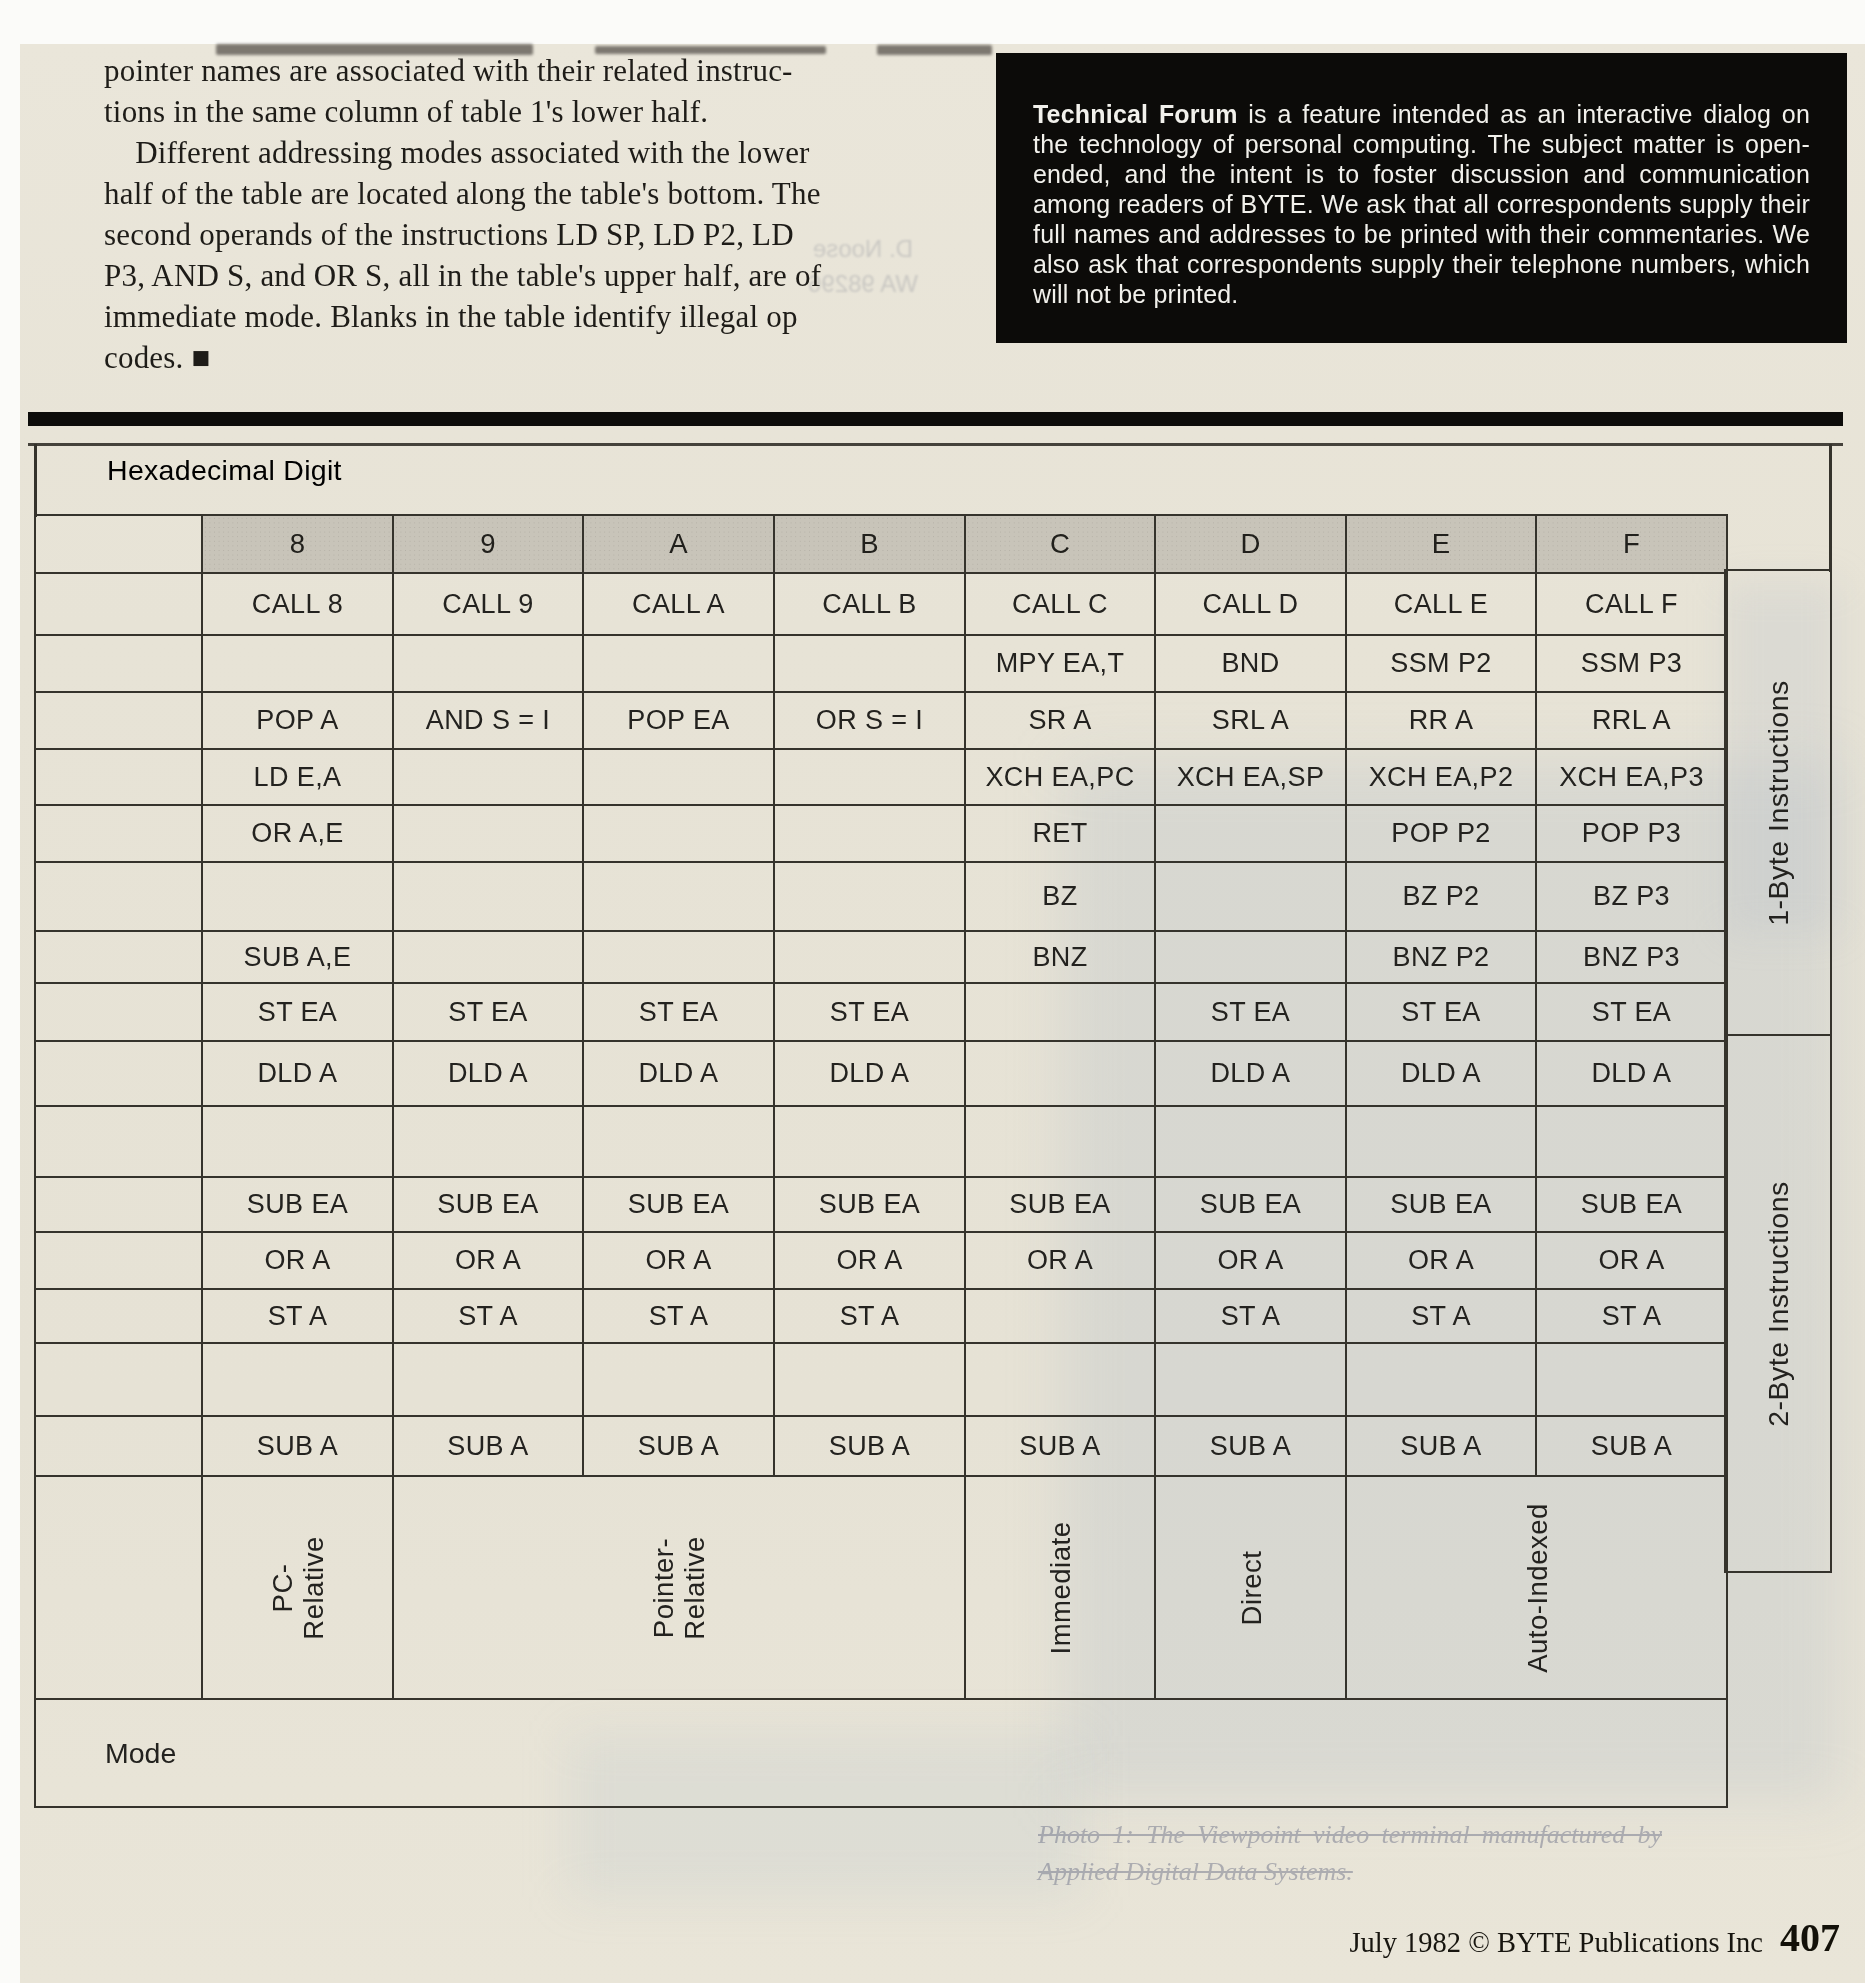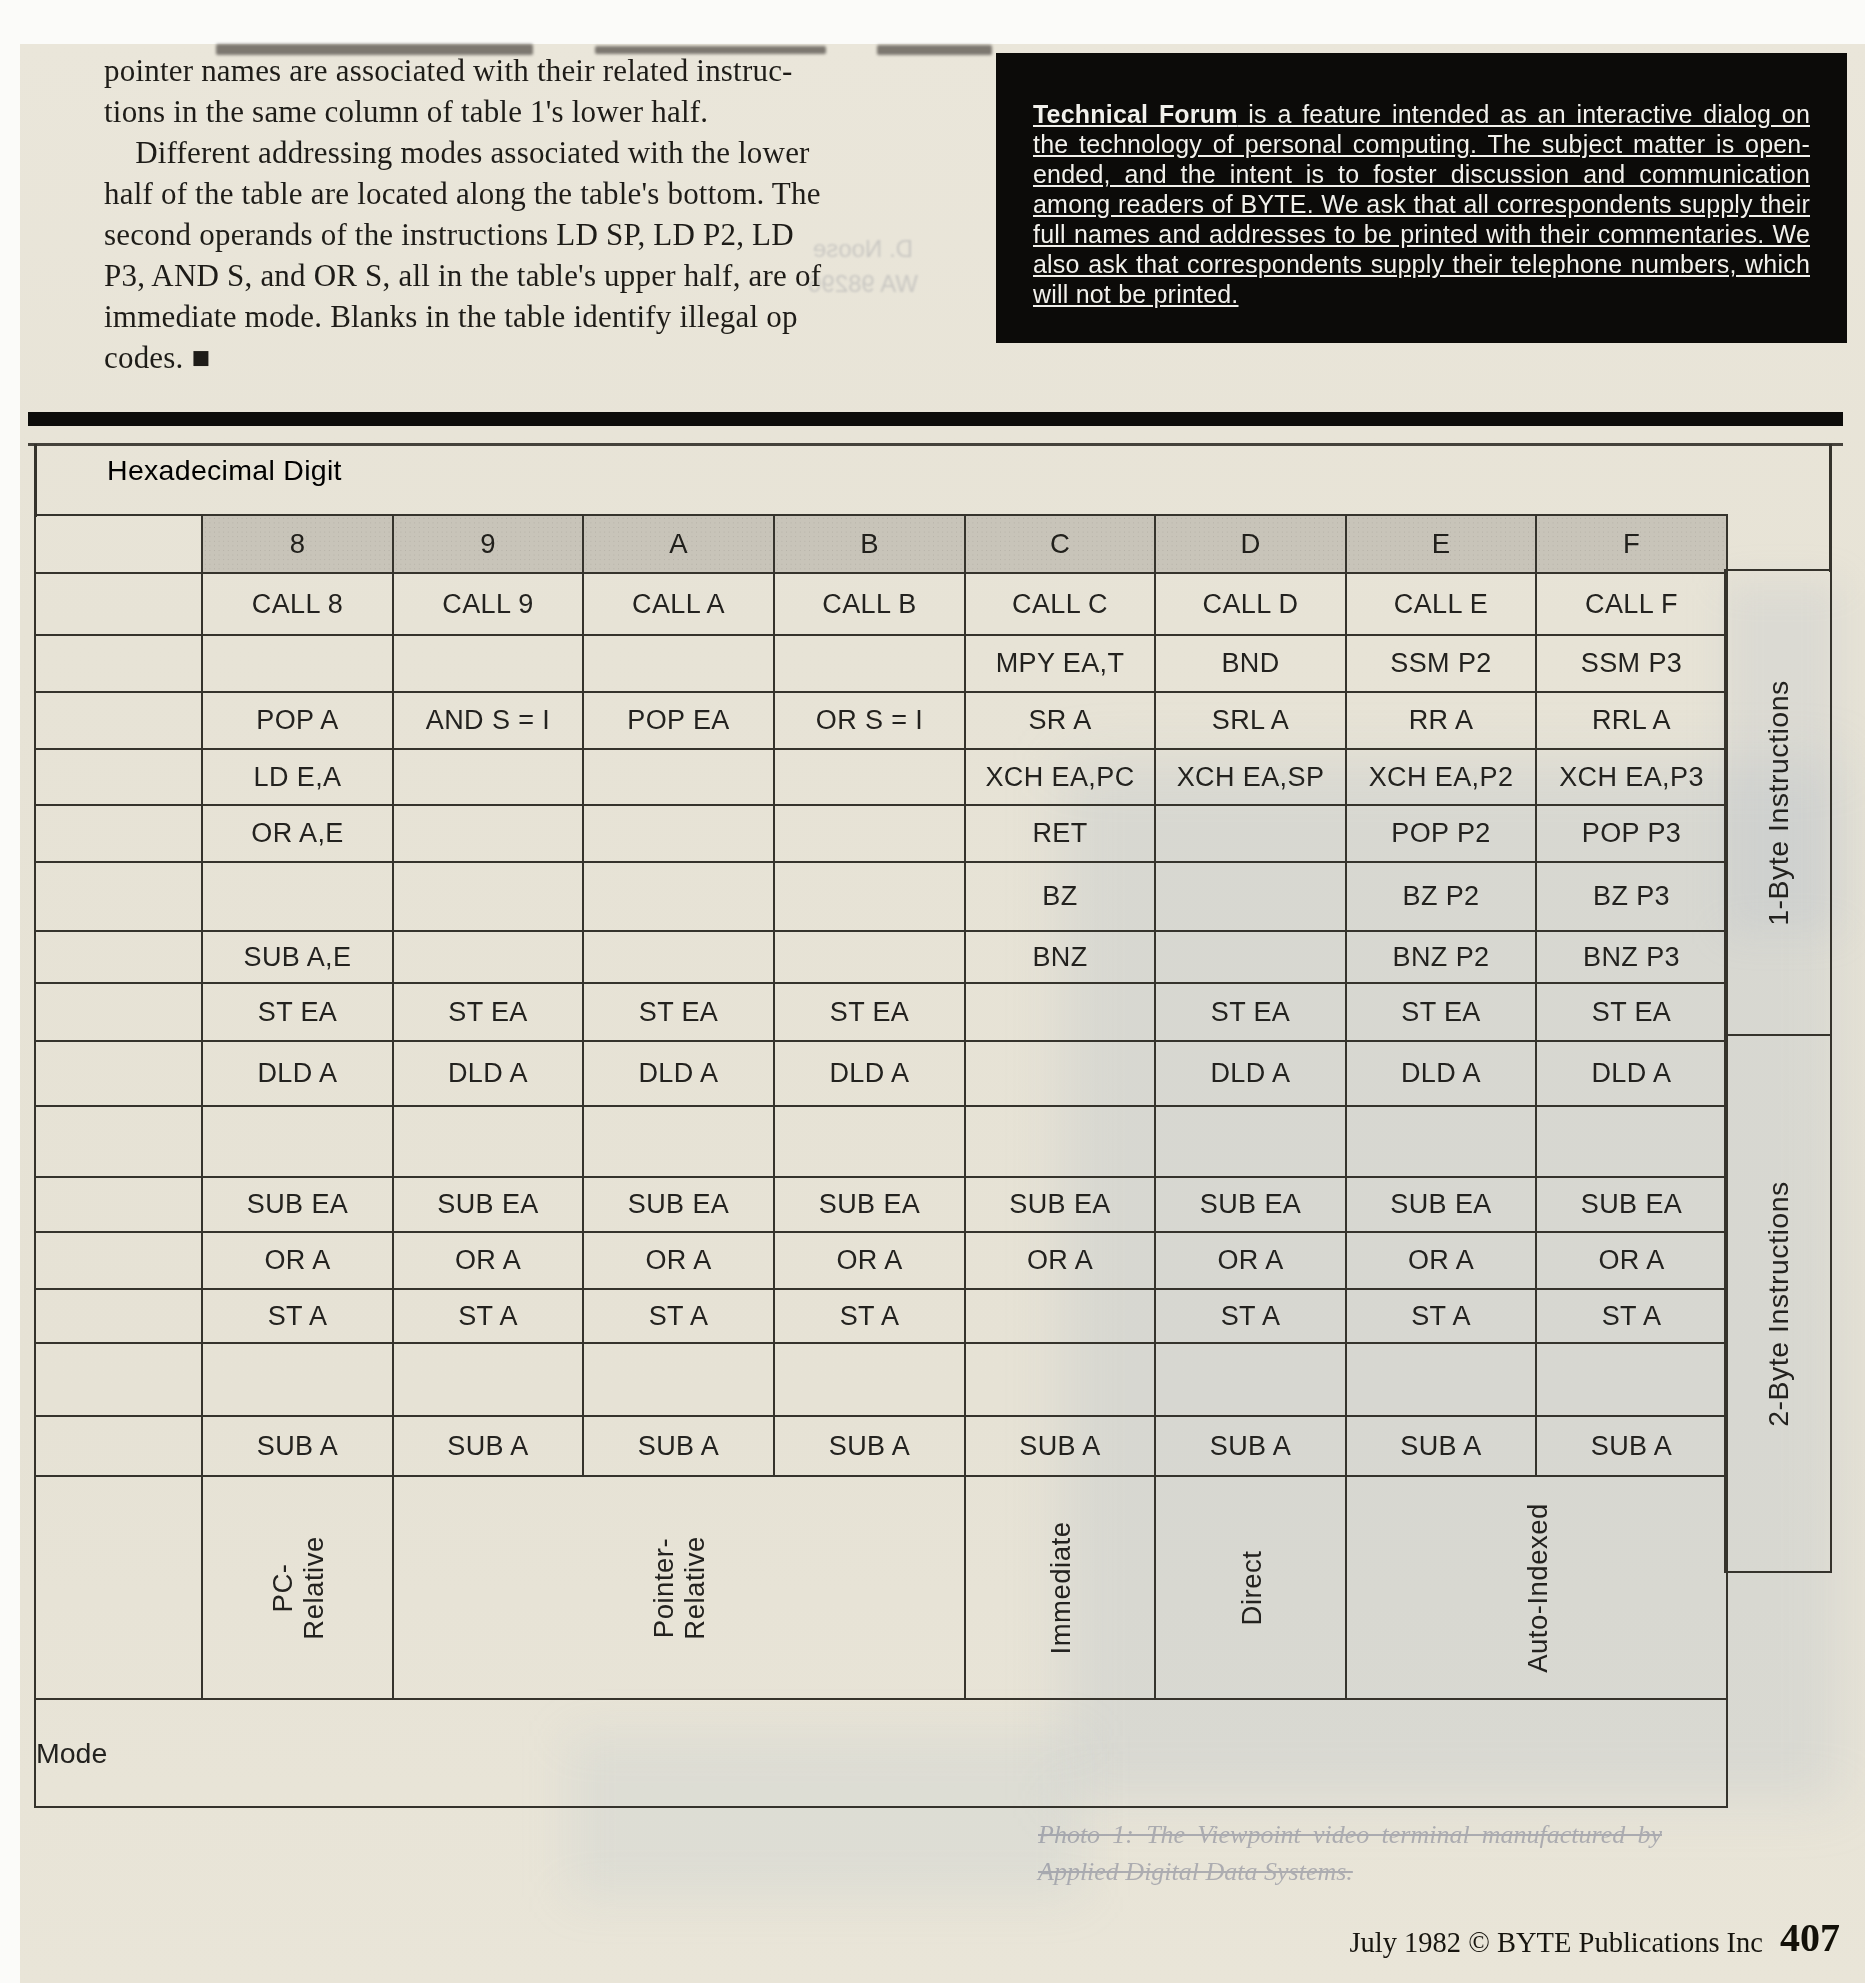--- a/index.html
+++ b/index.html
@@ -19,21 +19,21 @@
     position:absolute;left:104px;top:50px;width:845px;
     font-family:"Liberation Serif",serif;font-size:31px;line-height:41px;
     color:#1e1c18;white-space:pre-line;letter-spacing:0.2px;
   }
 
   
   .tf-box{
     position:absolute;left:996px;top:53px;width:851px;height:290px;
     background:#0c0b09;color:#f2f1ec;box-sizing:border-box;
     padding:46px 37px 0 37px;font-size:25px;line-height:30px;
-    text-align:justify;letter-spacing:0.2px;text-decoration:underline;
+    text-align:justify;letter-spacing:0.2px;
   }
   .tf-box b{font-weight:bold;}
 
   .rule-thick{position:absolute;left:27.5px;top:412px;width:1815px;height:13.8px;background:#0d0c0a;}
   .rule-thin{position:absolute;left:27.5px;top:443px;width:1815px;height:2.8px;background:#45423b;}
 
   .hexcaption{
     position:absolute;left:107px;top:454px;font-size:28.5px;color:#000000;letter-spacing:0.3px;
   }
   .vconn{position:absolute;width:2.8px;background:#35332c;}
@@ -56,21 +56,21 @@
   table.optable td.modecell{position:relative;}
   .vlabel{
     position:absolute;left:50%;top:50%;transform:translate(-50%,-50%) rotate(-90deg);
     font-size:27.5px;color:#23221f;white-space:pre-line;letter-spacing:0.5px;line-height:31px;
     text-align:center;
   }
   .vlabel2{ 
     white-space:pre-line;
   }
   td.moderow span{
-    display:inline-block;font-size:28.5px;color:#23221f;
+    display:inline-block;padding-left:69px;font-size:28.5px;color:#23221f;
   }
   td.moderow{vertical-align:middle;text-align:left;}
 
   
   .side-col{position:absolute;left:1724px;top:569px;width:108px;height:1004px;box-sizing:border-box;}
   .side-cell{
     position:relative;box-sizing:border-box;border:2.8px solid #35332c;width:100%;
   }
   .side-cell .vlabel{font-size:28.5px;letter-spacing:0.5px;white-space:nowrap;}
   .side-cell-top{height:465px;border-bottom:none;}

